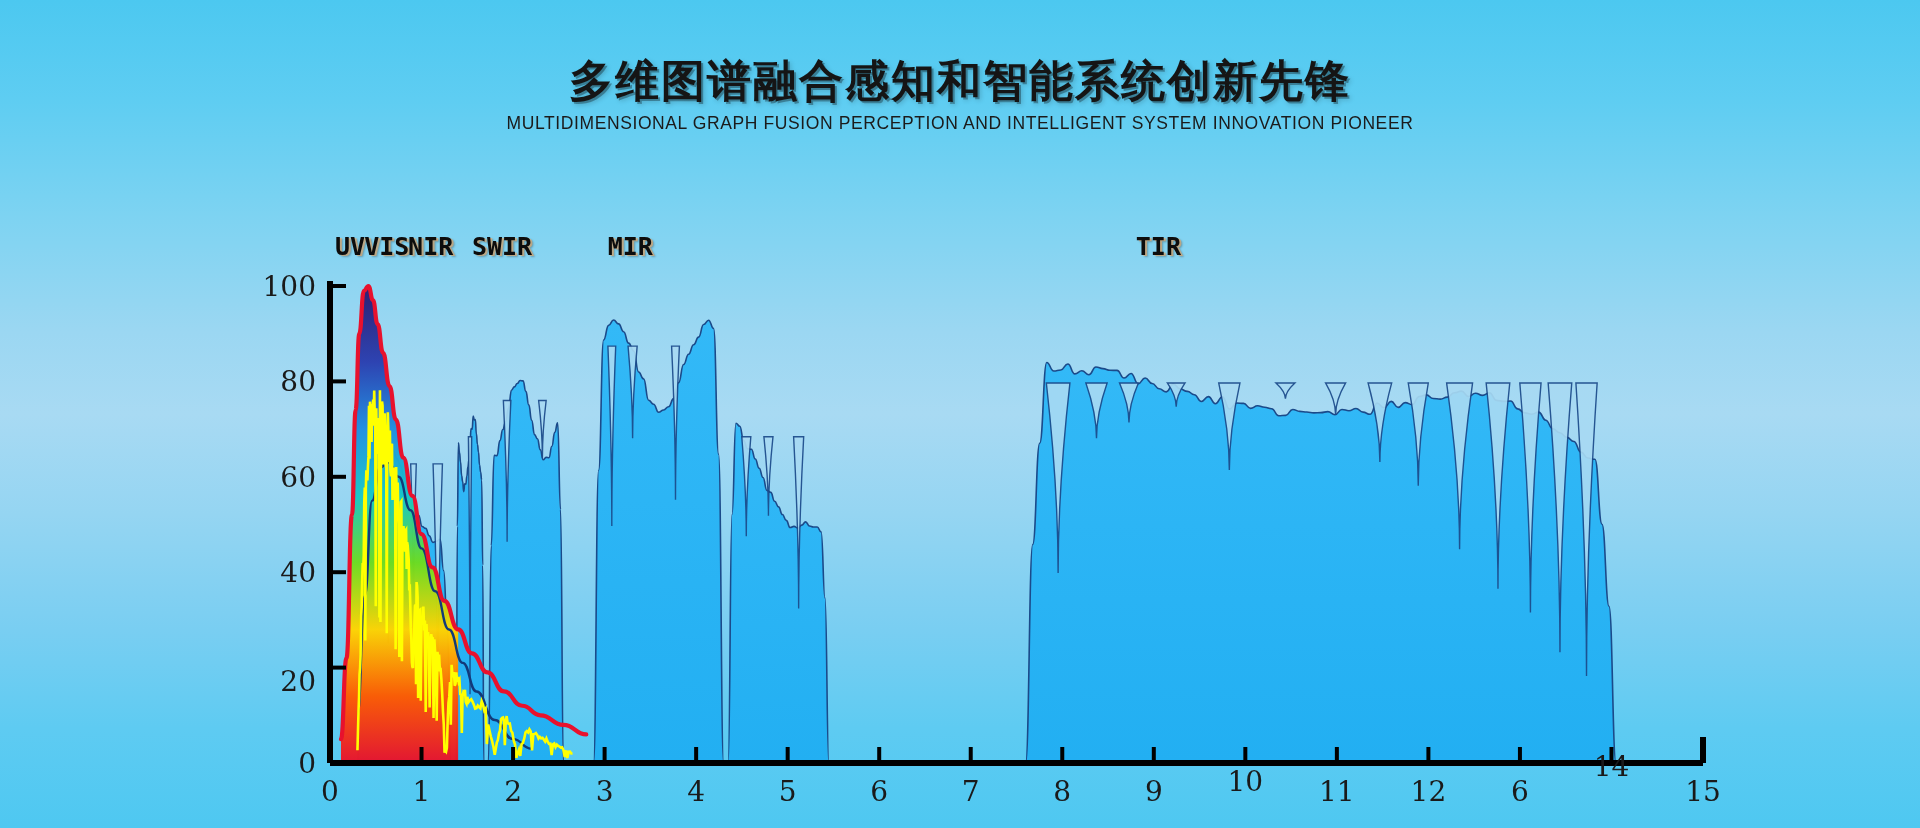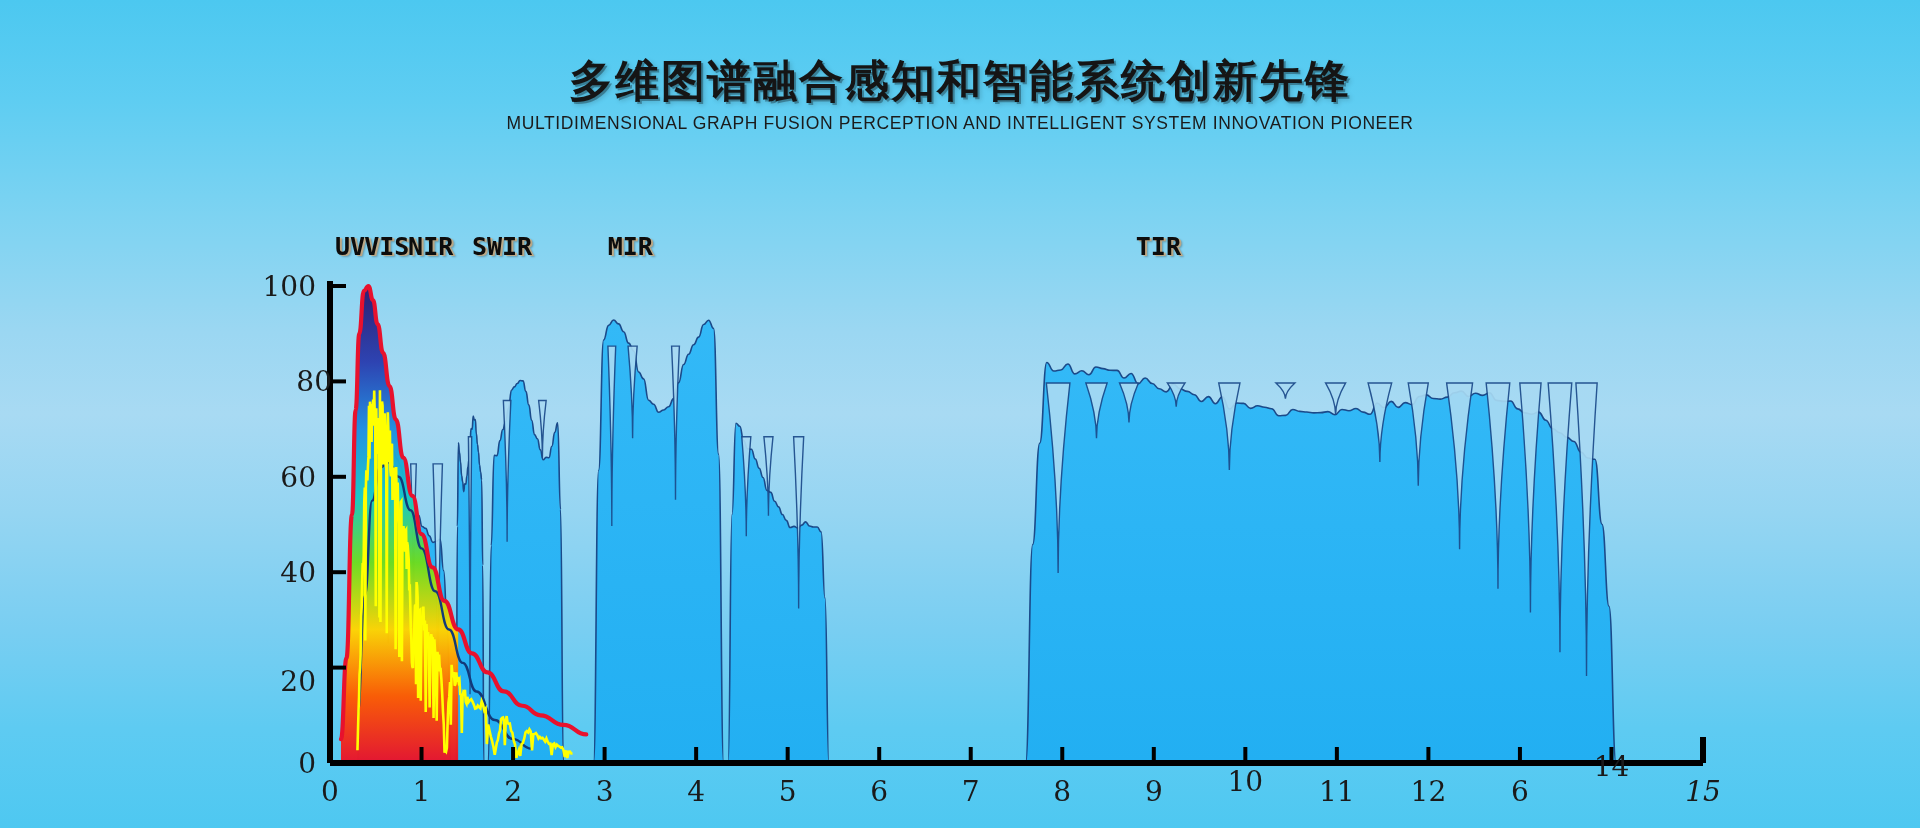--- a/index.html
+++ b/index.html
@@ -208,25 +208,25 @@
         <div class="axis-label x" style="left: 787.667px; top: 775px;">5</div>
         <div class="axis-label x" style="left: 879.2px; top: 775px;">6</div>
         <div class="axis-label x" style="left: 970.733px; top: 775px;">7</div>
         <div class="axis-label x" style="left: 1062.27px; top: 775px;">8</div>
         <div class="axis-label x" style="left: 1153.8px; top: 775px;">9</div>
         <div class="axis-label x" style="left: 1245.33px; top: 765px;">10</div>
         <div class="axis-label x" style="left: 1336.87px; top: 775px;">11</div>
         <div class="axis-label x" style="left: 1428.4px; top: 775px; text-align: center;">12</div>
         <div class="axis-label x" style="left: 1519.93px; top: 775px;">6</div>
         <div class="axis-label x" style="left: 1611.47px; top: 750px;">14</div>
-        <div class="axis-label x" style="left: 1703px; top: 775px; font-style: italic;">15</div>
+        <div class="axis-label x" style="left: 1703px; top: 775px;">15</div>
       </div>
     <div id="y-tick-labels">
         <div class="axis-label y" style="left: 316px; top: 763px;">0</div>
         <div class="axis-label y" style="left: 316px; top: 681px;">20</div>
         <div class="axis-label y" style="left: 316px; top: 572.2px;">40</div>
         <div class="axis-label y" style="left: 316px; top: 476.8px;">60</div>
-        <div class="axis-label y" style="left: 332px; top: 381.4px;">80</div>
+        <div class="axis-label y" style="left: 316px; top: 381.4px;">80</div>
         <div class="axis-label y" style="left: 316px; top: 286px;">100</div>
       </div>
   </div>
 
 </div>
 
 </body></html>

